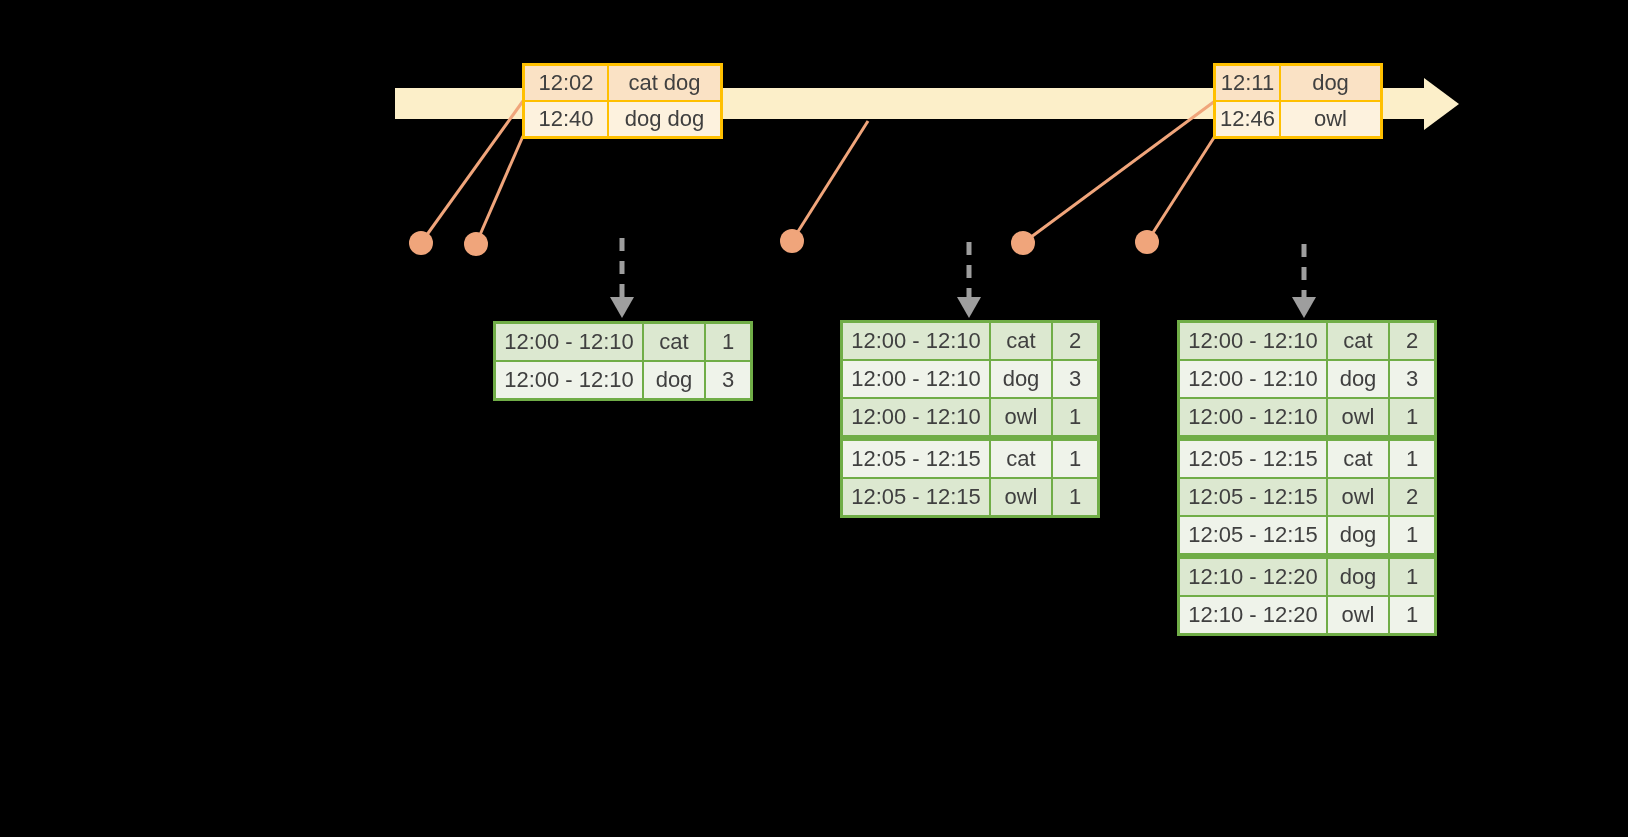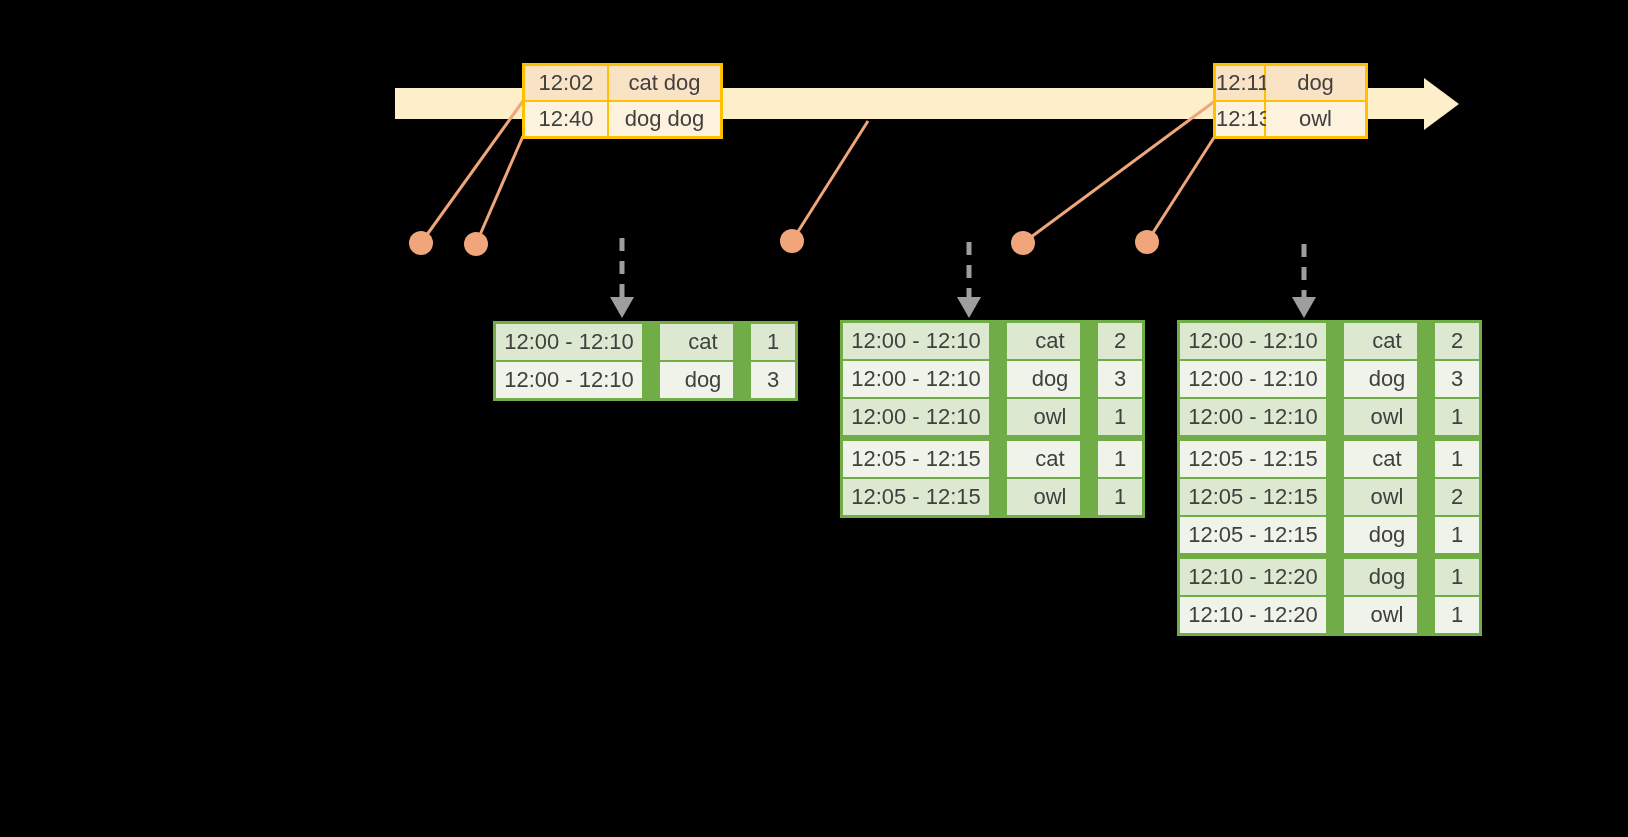--- a/index.html
+++ b/index.html
@@ -24,36 +24,36 @@
   }
   .etable .row{display:flex;gap:2px;}
   .etable .cell{
     height:34px;line-height:34px;text-align:center;font-size:22px;
     background:var(--cream,#FDF2DE);
   }
   .etable .c-time{width:82px;}
   .etable .c-words{width:111px;}
   .etable .row.shade-dark .cell{background:var(--peach,#FAE2C5);}
   .etable .row.shade-light .cell{background:var(--cream,#FDF2DE);}
-  #etable3 .c-time{width:48px;text-align:right;}
+  #etable3 .c-time{width:63px;}
   #etable3 .c-words{width:99px;}
 
   
   .gtable{
     position:absolute;background:var(--green,#70AD47);
     padding:3px;display:flex;flex-direction:column;
   }
-  .gtable .row{display:flex;gap:18px;margin-top:2px;}
+  .gtable .row{display:flex;gap:2px;margin-top:2px;}
   .gtable .row:first-child{margin-top:0;}
   .gtable .row.group-start{margin-top:6px;}
   .gtable .cell{
     height:36px;line-height:36px;text-align:center;font-size:22px;
   }
   .gtable .c-window{width:146px;}
-  .gtable .c-word{width:60px;padding-left:13px;}
+  .gtable .c-word{width:60px;}
   .gtable .c-count{width:44px;}
   .gtable .row:nth-child(odd) .cell{background:var(--green-dark,#DCE8D0);}
   .gtable .row:nth-child(even) .cell{background:var(--green-light,#EFF3EA);}
 </style>
 </head>
 <body>
 
 <div class="canvas">
 
   <div class="band"></div>
@@ -99,21 +99,21 @@
     </div>
   </div>
 
 
   <div class="etable" id="etable3" style="left:1213px;top:63px;">
     <div class="row shade-dark">
       <div class="cell c-time">12:11</div>
       <div class="cell c-words">dog</div>
     </div>
     <div class="row shade-light">
-      <div class="cell c-time">12:13</div>
+      <div class="cell c-time">12:46</div>
       <div class="cell c-words">owl</div>
     </div>
   </div>
 
   <div class="gtable" style="left:493px;top:321px;">
     <div class="row">
       <div class="cell c-window">12:00 - 12:10</div>
       <div class="cell c-word">cat</div>
       <div class="cell c-count">1</div>
     </div>

